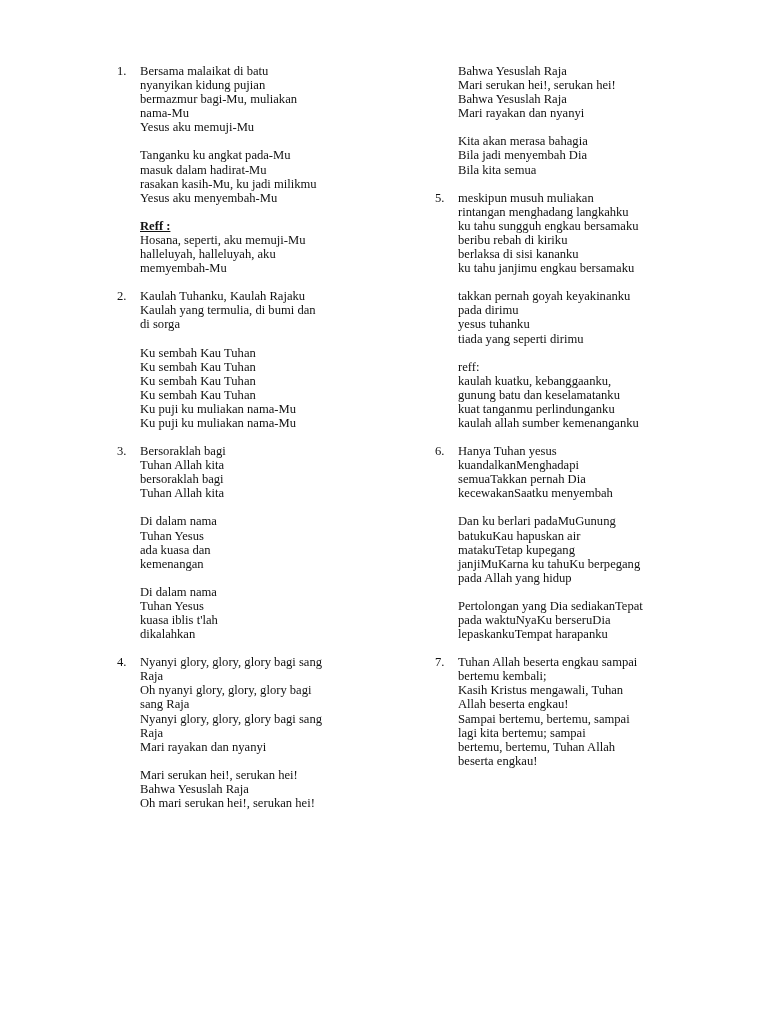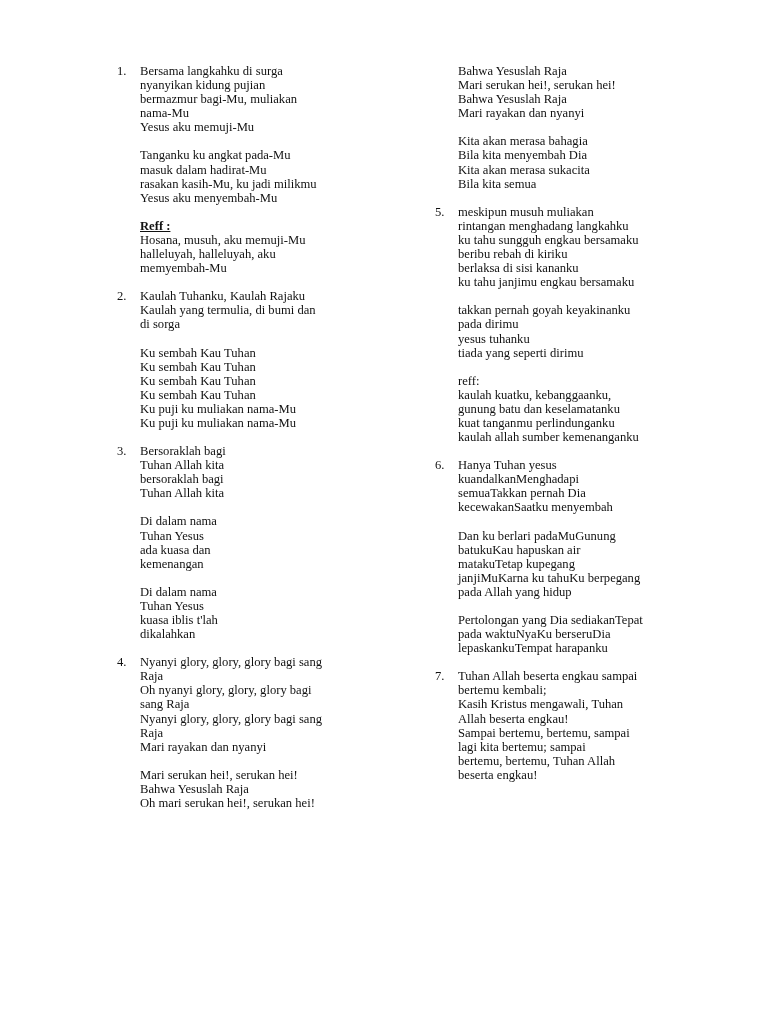--- a/index.html
+++ b/index.html
@@ -20,35 +20,35 @@
     .cont { position: relative; padding-left: 27px; margin-bottom: 14px; }
   </style>
 </head>
 <body>
 
 <div class="col col-left">
 
   <div class="song">
     <span class="num">1.</span>
     <div class="stanza">
-      <span class="line">Bersama langkahku di surga</span>
+      <span class="line">Bersama malaikat di batu</span>
       <span class="line">nyanyikan kidung pujian</span>
       <span class="line">bermazmur bagi-Mu, muliakan</span>
       <span class="line">nama-Mu</span>
       <span class="line">Yesus aku memuji-Mu</span>
     </div>
     <div class="stanza">
       <span class="line">Tanganku ku angkat pada-Mu</span>
       <span class="line">masuk dalam hadirat-Mu</span>
       <span class="line">rasakan kasih-Mu, ku jadi milikmu</span>
       <span class="line">Yesus aku menyembah-Mu</span>
     </div>
     <div class="stanza">
       <span class="line bold">Reff :</span>
-      <span class="line">Hosana, musuh, aku memuji-Mu</span>
+      <span class="line">Hosana, seperti, aku memuji-Mu</span>
       <span class="line">halleluyah, halleluyah, aku</span>
       <span class="line">memyembah-Mu</span>
     </div>
   </div>
 
   <div class="song">
     <span class="num">2.</span>
     <div class="stanza">
       <span class="line">Kaulah Tuhanku, Kaulah Rajaku</span>
       <span class="line">Kaulah yang termulia, di bumi dan</span>
@@ -109,22 +109,21 @@
 
   <div class="cont">
     <div class="stanza">
       <span class="line">Bahwa Yesuslah Raja</span>
       <span class="line">Mari serukan hei!, serukan hei!</span>
       <span class="line">Bahwa Yesuslah Raja</span>
       <span class="line">Mari rayakan dan nyanyi</span>
     </div>
     <div class="stanza">
       <span class="line">Kita akan merasa bahagia</span>
-      <span class="line">Bila kita menyembah Dia</span>
-      <span class="line">Kita akan merasa sukacita</span>
+      <span class="line">Bila jadi menyembah Dia</span>
       <span class="line">Bila kita semua</span>
     </div>
   </div>
 
   <div class="song">
     <span class="num">5.</span>
     <div class="stanza">
       <span class="line">meskipun musuh muliakan</span>
       <span class="line">rintangan menghadang langkahku</span>
       <span class="line">ku tahu sungguh engkau bersamaku</span>

